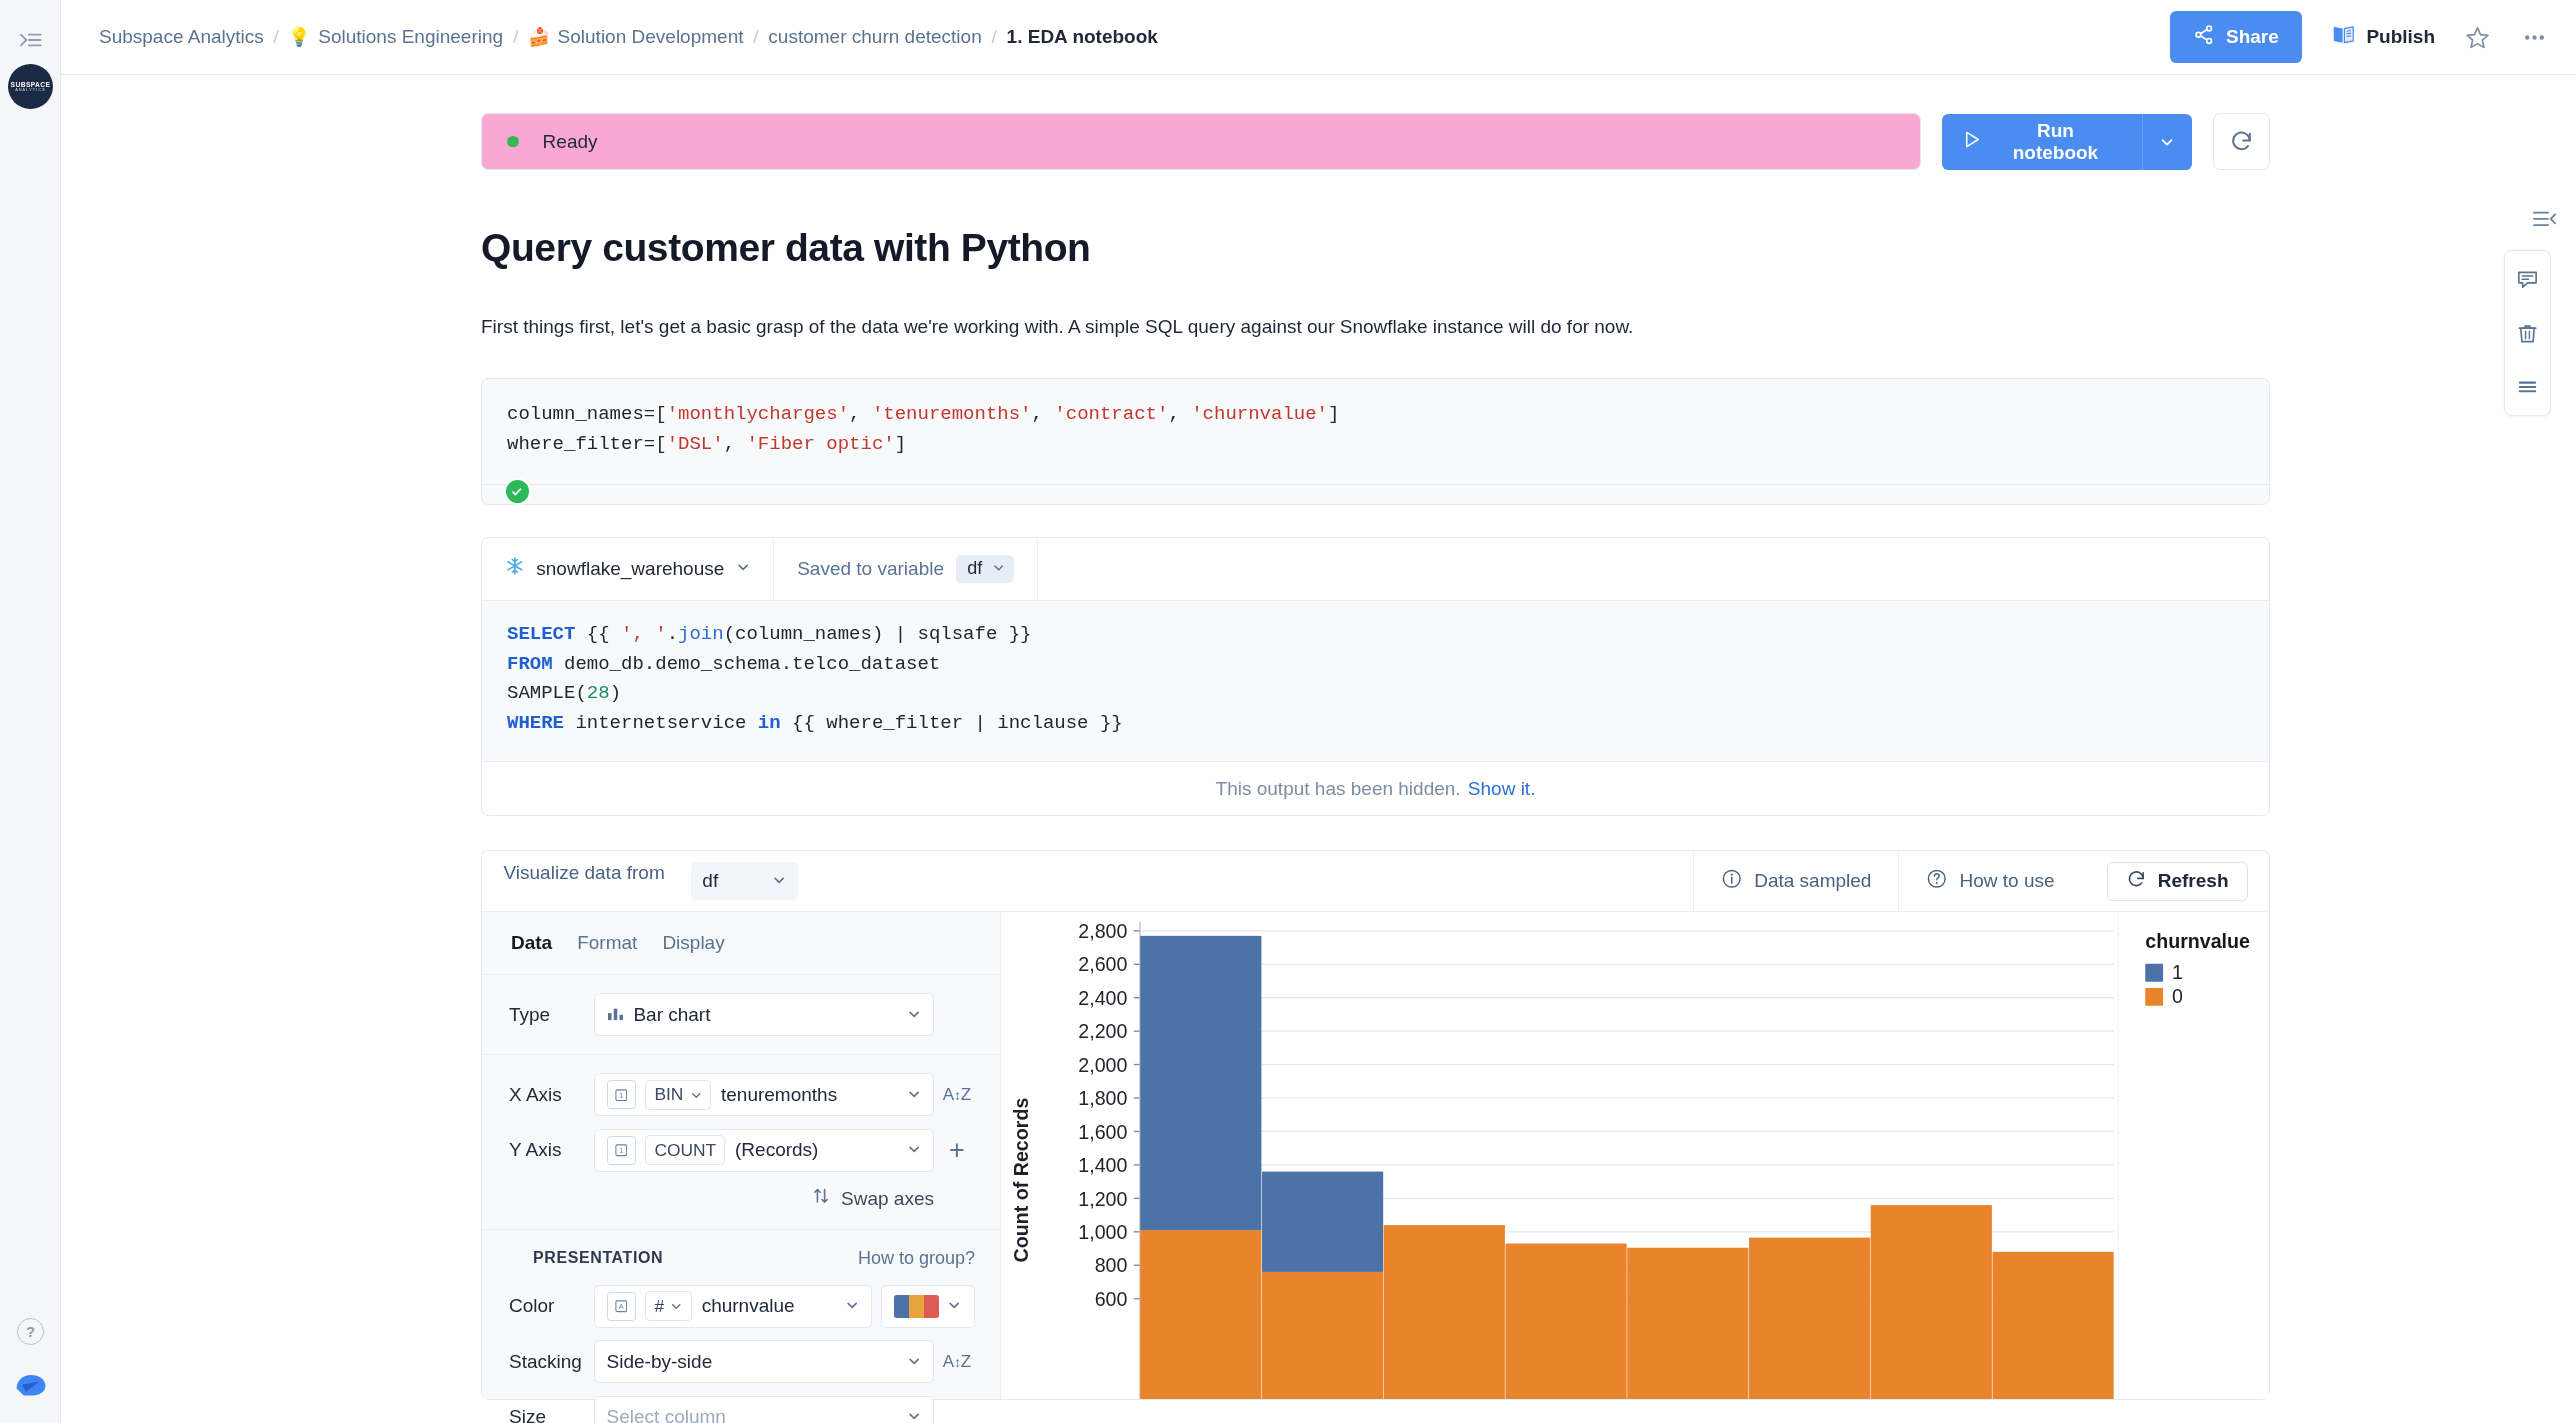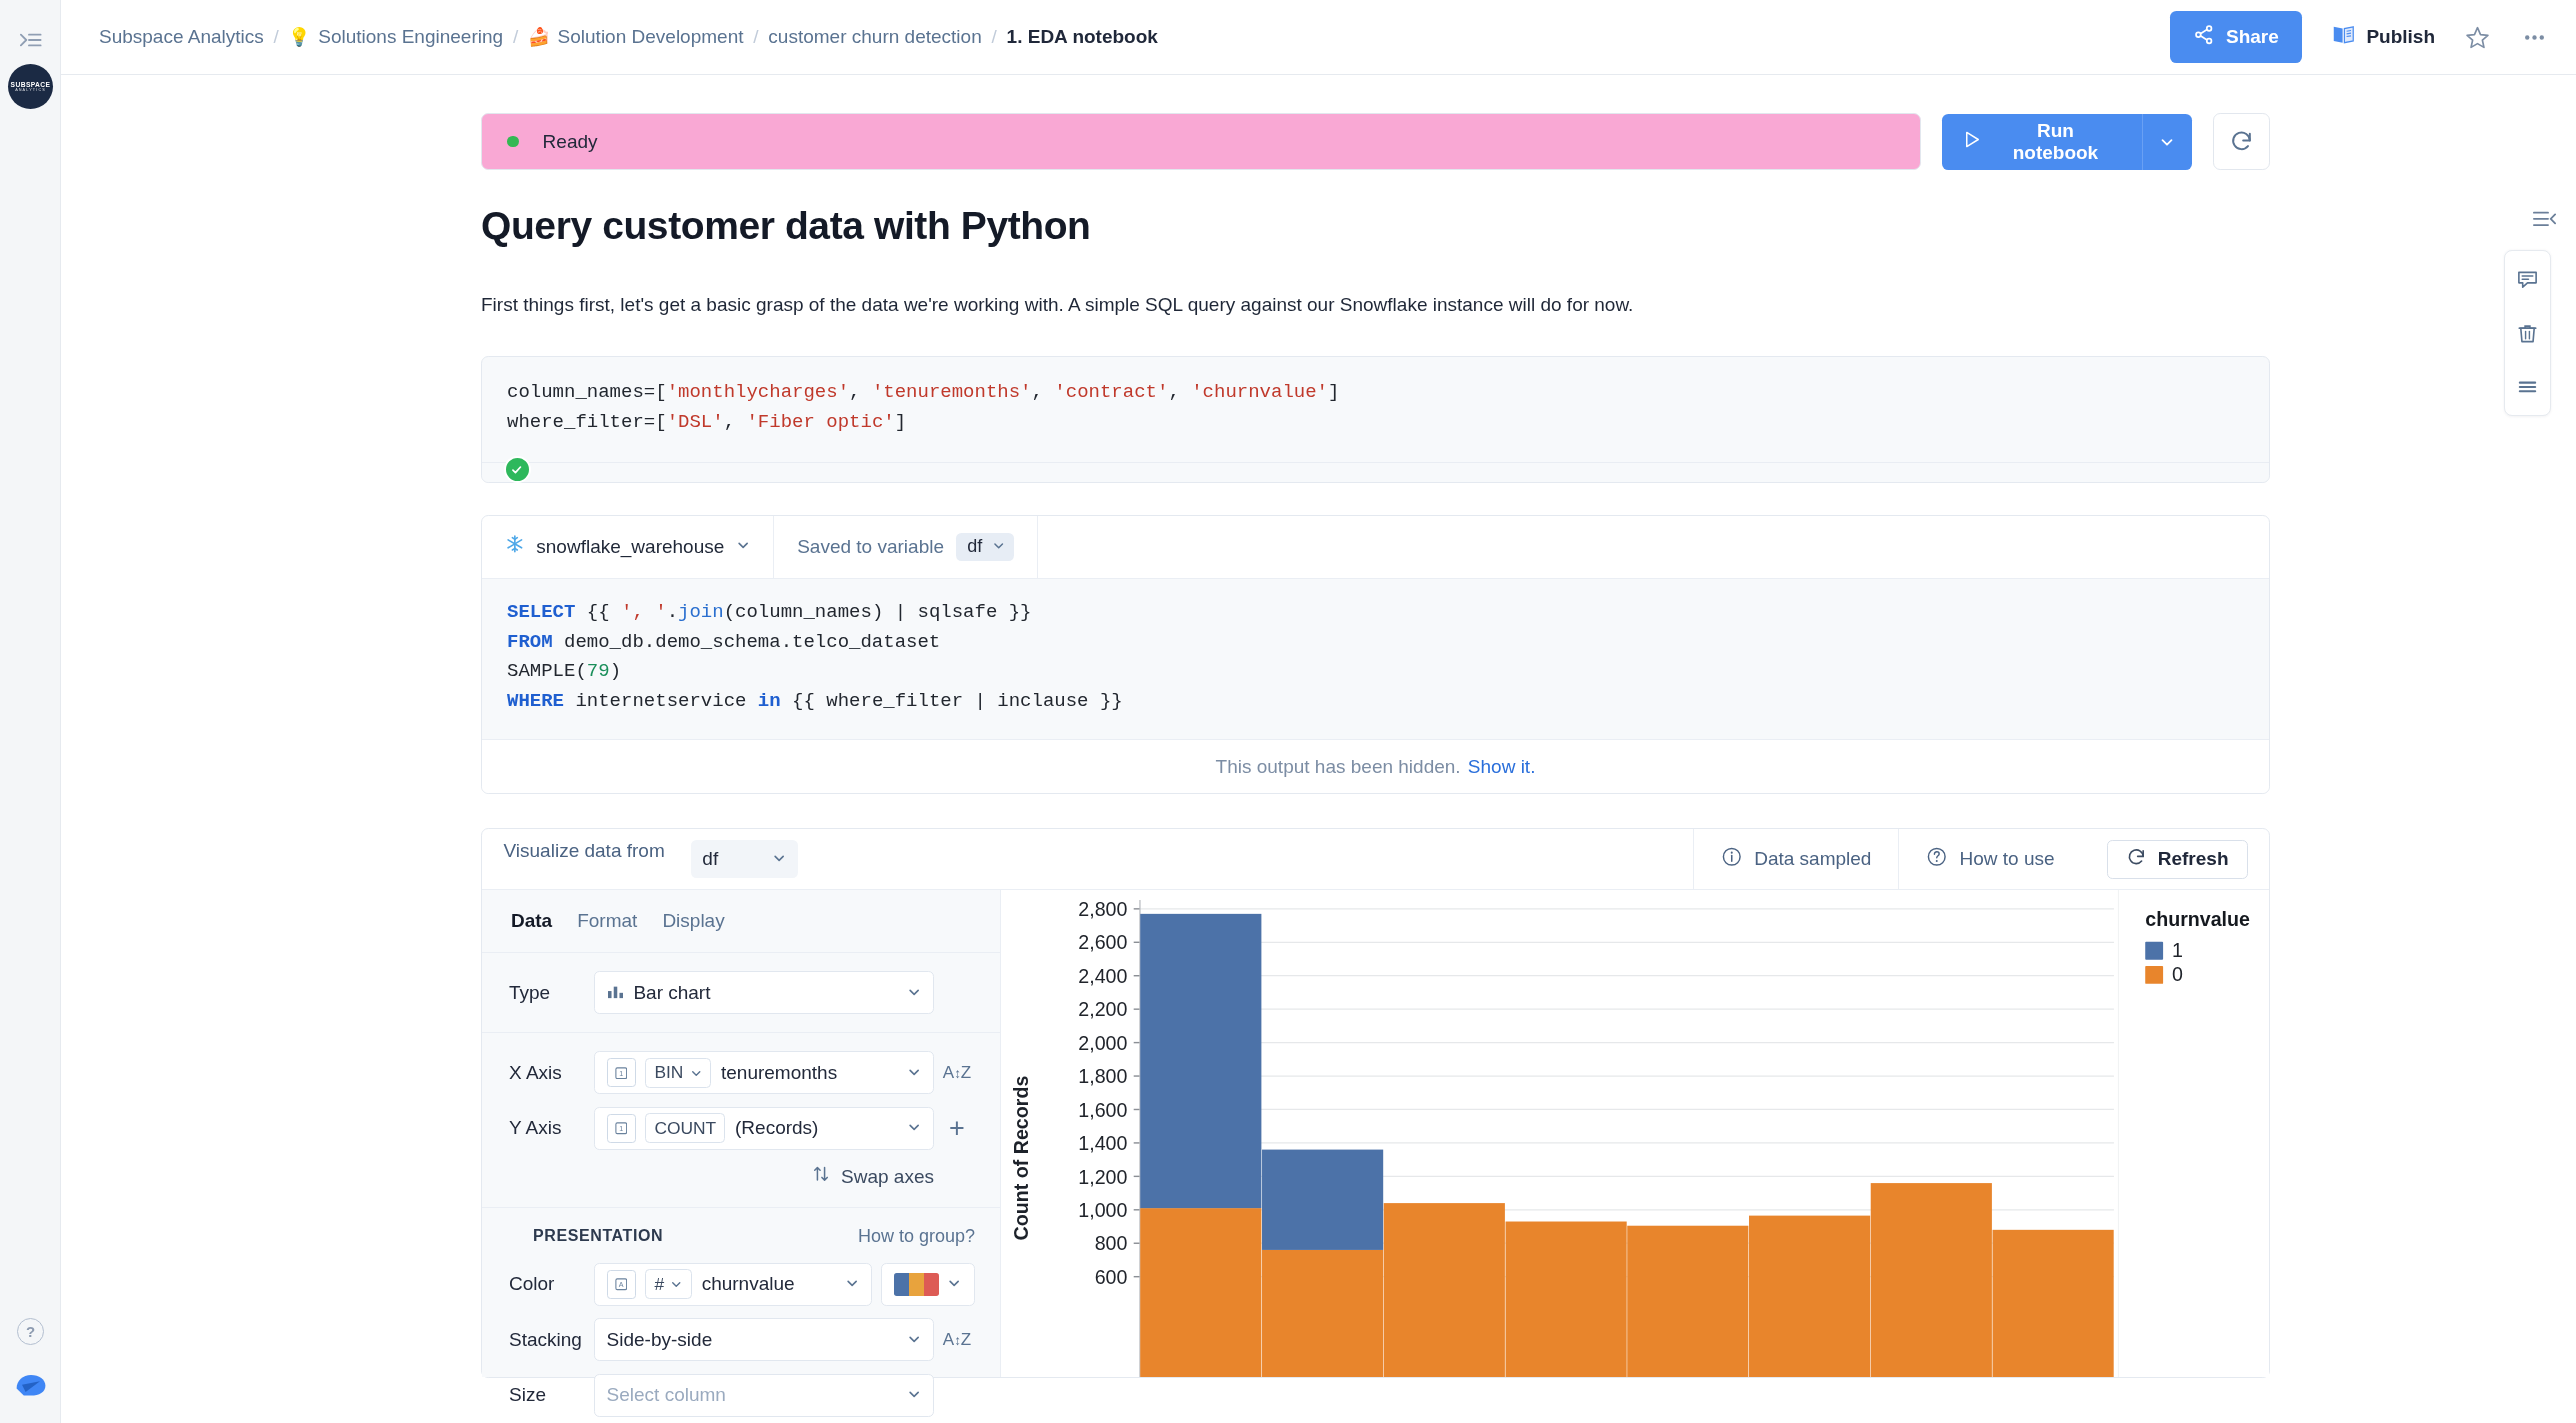--- a/index.html
+++ b/index.html
@@ -120,21 +120,21 @@
     display: flex; align-items: center; justify-content: center; cursor: pointer;
   }
   .btn-refresh-round {
     margin-left: 21.5px; width: 57px; height: 57px;
     border: 0.9px solid #e2e7ee; border-radius: 7.2px; background: #fff;
     display: flex; align-items: center; justify-content: center;
     color: #5a7391; cursor: pointer;
   }
 
   
-  #nb-title { font-size: 39px; font-weight: bold; color: #141a27; margin-top: 34px; letter-spacing: -0.4px; }
+  #nb-title { font-size: 39px; font-weight: bold; color: #141a27; margin-top: 56px; letter-spacing: -0.4px; }
   #nb-para { font-size: 19px; color: #1f2737; margin-top: 43px; line-height: 1.5; }
 
   
   .cell {
     margin-top: 36px;
     border: 0.9px solid #e4e9f0; border-radius: 7.2px;
     background: #f7f9fb; position: relative;
   }
   .code {
     font-family: "Liberation Mono", monospace;
@@ -434,21 +434,21 @@
                 <span><svg width="13.4" height="13.4" viewBox="0 0 16 16">
                       <path d="M3.5 6 L8 10.5 L12.5 6" fill="none" stroke="#5a7391" stroke-width="1.8" stroke-linecap="round" stroke-linejoin="round"></path>
                     </svg></span>
               </span>
             </div>
             <div class="sql-head-flex"></div>
           </div>
           <div class="sql-body">
             <div class="code" style="padding:0"><span class="s-kw">SELECT</span> {{ <span class="s-str">', '</span>.<span class="s-fn">join</span>(column_names) | sqlsafe }}
 <span class="s-kw">FROM</span> demo_db.demo_schema.telco_dataset
-SAMPLE(<span class="s-num">79</span>)
+SAMPLE(<span class="s-num">28</span>)
 <span class="s-kw">WHERE</span> internetservice <span class="s-kw">in</span> {{ where_filter | inclause }}</div>
           </div>
           <div class="sql-output">
             <span>This output has been hidden.</span>
             <a>Show it.</a>
           </div>
         </div>
 
         <div class="viz-cell">
           <div class="viz-top">

